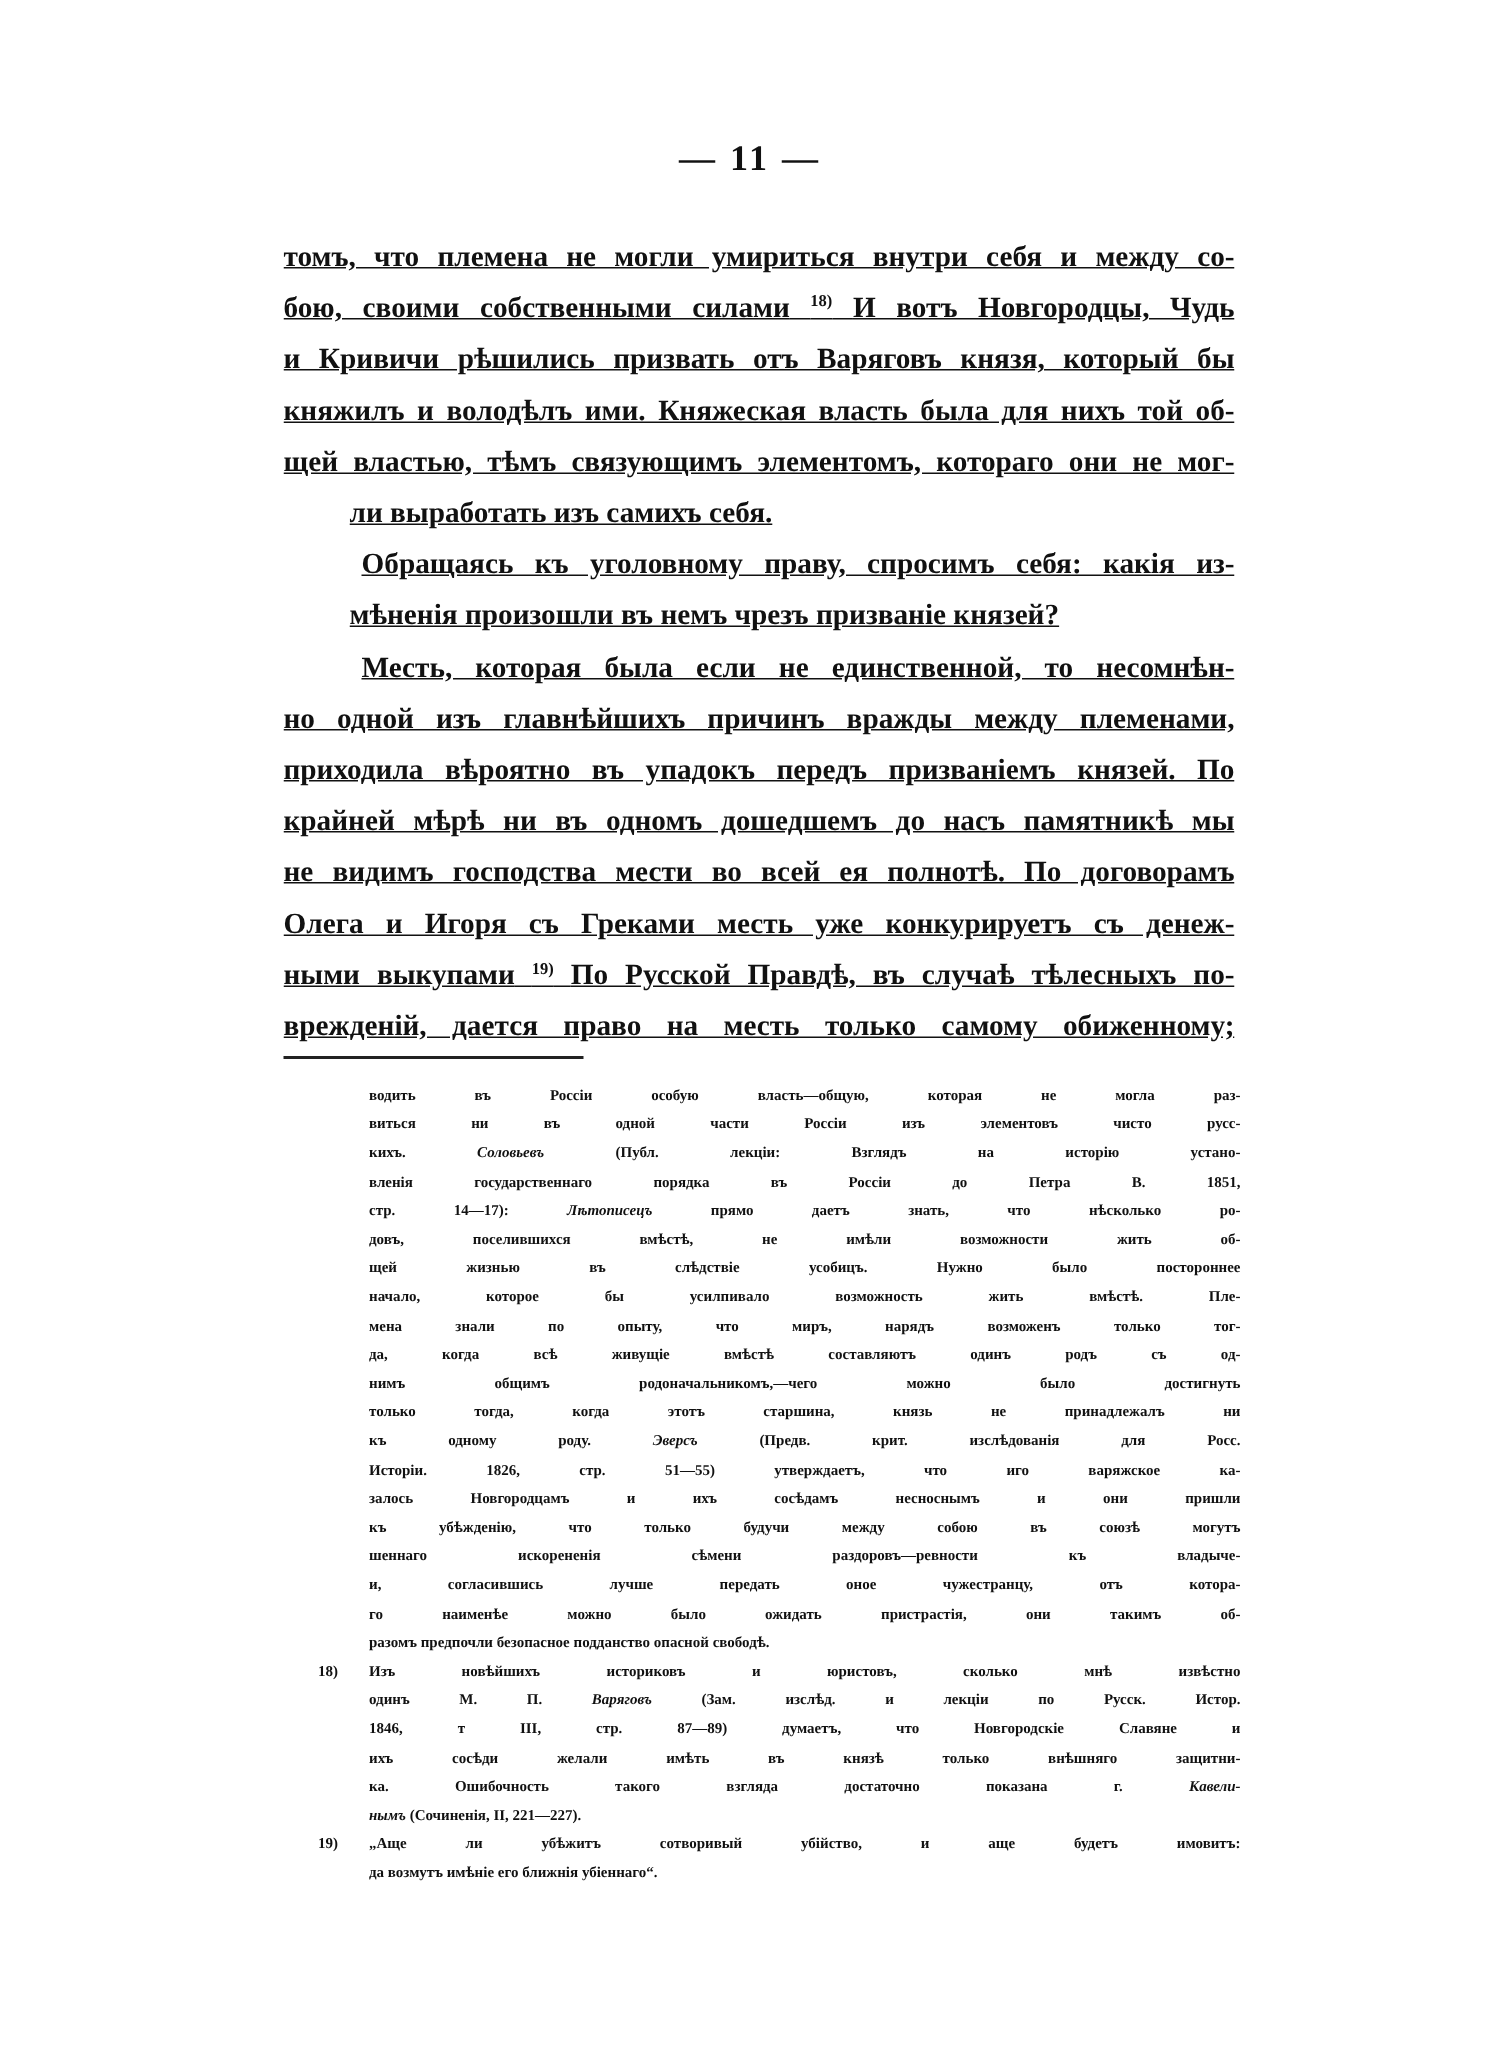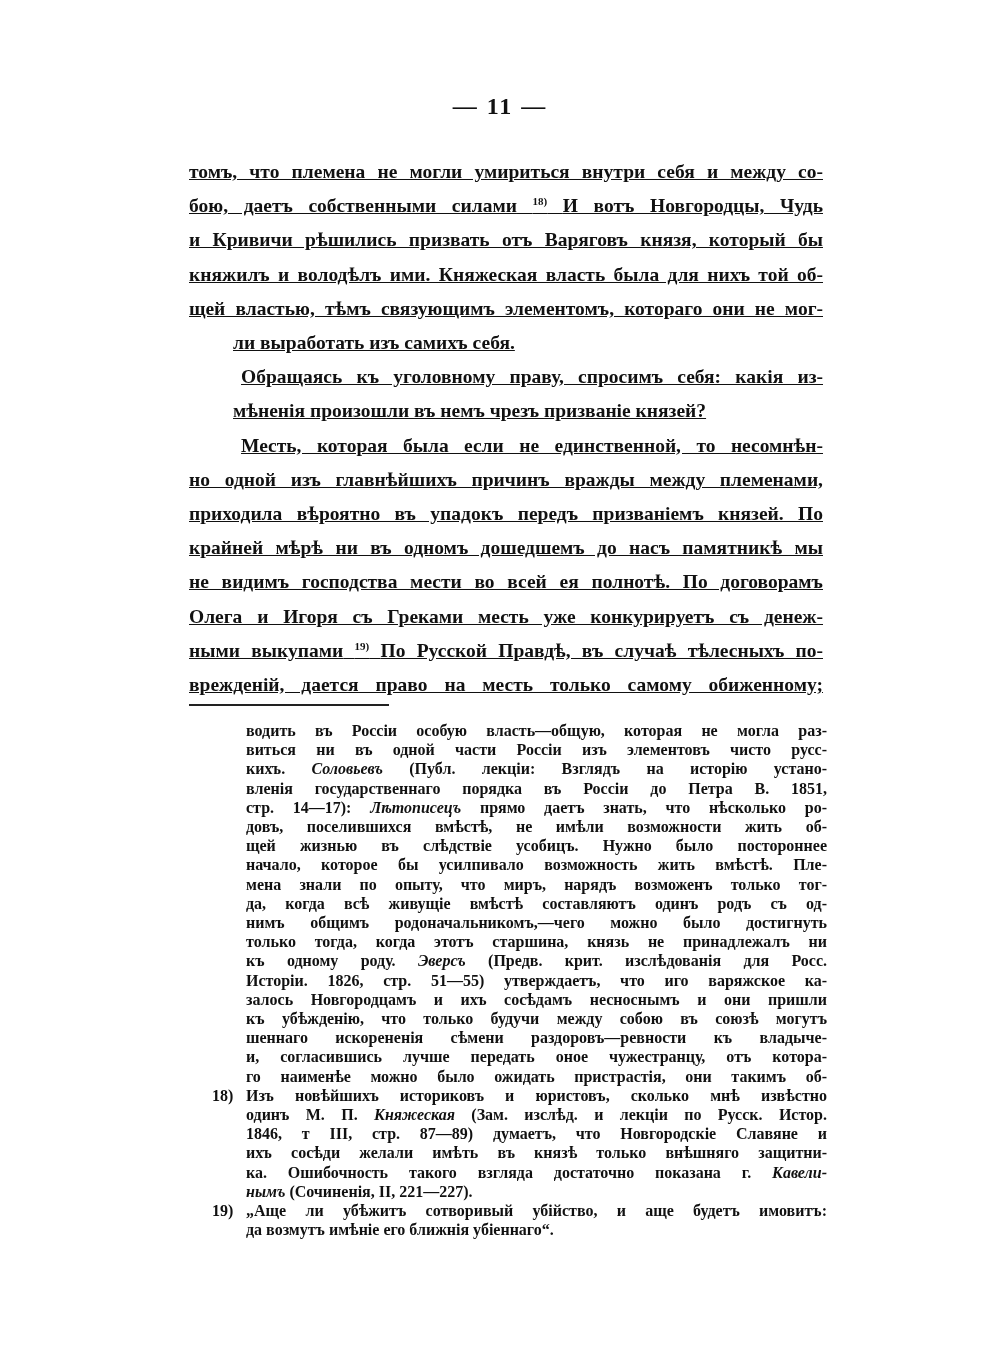--- a/index.html
+++ b/index.html
@@ -23,38 +23,38 @@
     .main-text .indent { padding-left: 52px; }
     .main-text .last { text-align-last: left; margin-left: 44px; }
     .line-wrap { display: flex; justify-content: space-between; }
     .separator {
       position: absolute; left: 189px; top: 704px; width: 200px; height: 2px;
       background: #222222;
     }
     .footnotes {
       position: absolute; left: 212px; top: 721px; width: 615px;
       font-family: "Liberation Serif", serif; font-weight: bold;
-      font-size: 16px; line-height: 19.2px;
+      font-size: 10px; line-height: 19.2px;
     }
     .fn-line { display: block; white-space: nowrap; text-align: justify; text-align-last: justify; padding-left: 34px; }
     .fn-line.last { text-align-last: left; }
     .fn-num { position: absolute; left: 0; font-weight: bold; }
     .fn-block { position: relative; }
     sup { font-size: 11px; vertical-align: 7px; line-height: 0; }
     i { }
   </style>
 </head>
 <body>
 
 <div class="page-number">— 11 —</div>
 
 <div class="main-text">
   <span class="line">томъ, что племена не могли умириться внутри себя и между со-</span>
   <span class="line line-wrap">
-    <span><span>бою, даетъ собственными силами</span> <sup>18)</sup></span>
+    <span><span>бою, своими собственными силами</span> <sup>18)</sup></span>
     <span>И вотъ Новгородцы, Чудь</span>
   </span>
   <span class="line">и Кривичи рѣшились призвать отъ Варяговъ князя, который бы</span>
   <span class="line">княжилъ и володѣлъ ими. Княжеская власть была для нихъ той об-</span>
   <span class="line">щей властью, тѣмъ связующимъ элементомъ, котораго они не мог-</span>
   <span class="line last">ли выработать изъ самихъ себя.</span>
   <span class="line indent">Обращаясь къ уголовному праву, спросимъ себя: какія из-</span>
   <span class="line last">мѣненія произошли въ немъ чрезъ призваніе князей?</span>
   <span class="line indent">Месть, которая была если не единственной, то несомнѣн-</span>
   <span class="line">но одной изъ главнѣйшихъ причинъ вражды между племенами,</span>
@@ -85,26 +85,27 @@
     <span class="fn-line">да, когда всѣ живущіе вмѣстѣ составляютъ одинъ родъ съ од-</span>
     <span class="fn-line">нимъ общимъ родоначальникомъ,—чего можно было достигнуть</span>
     <span class="fn-line">только тогда, когда этотъ старшина, князь не принадлежалъ ни</span>
     <span class="fn-line"><span>къ одному роду.</span> <i>Эверсъ</i> <span>(Предв. крит. изслѣдованія для Росс.</span></span>
     <span class="fn-line">Исторіи. 1826, стр. 51—55) утверждаетъ, что иго варяжское ка-</span>
     <span class="fn-line">залось Новгородцамъ и ихъ сосѣдамъ несноснымъ и они пришли</span>
     <span class="fn-line">къ убѣжденію, что только будучи между собою въ союзѣ могутъ</span>
     <span class="fn-line">шеннаго искорененія сѣмени раздоровъ—ревности къ владыче-</span>
     <span class="fn-line">и, согласившись лучше передать оное чужестранцу, отъ котора-</span>
     <span class="fn-line">го наименѣе можно было ожидать пристрастія, они такимъ об-</span>
+    <span class="fn-line last">разомъ предпочли безопасное подданство опасной свободѣ.</span>
   </div>
 
   <div class="fn-block">
     <span class="fn-num">18)</span>
     <span class="fn-line">Изъ новѣйшихъ историковъ и юристовъ, сколько мнѣ извѣстно</span>
-    <span class="fn-line"><span>одинъ М. П.</span> <i>Княжеская</i> <span>(Зам. изслѣд. и лекціи по Русск. Истор.</span></span>
+    <span class="fn-line"><span>одинъ М. П.</span> <i>Варяговъ</i> <span>(Зам. изслѣд. и лекціи по Русск. Истор.</span></span>
     <span class="fn-line">1846, т III, стр. 87—89) думаетъ, что Новгородскіе Славяне и</span>
     <span class="fn-line">ихъ сосѣди желали имѣть въ князѣ только внѣшняго защитни-</span>
     <span class="fn-line"><span>ка. Ошибочность такого взгляда достаточно показана г.</span> <i>Кавели-</i></span>
     <span class="fn-line last"><i>нымъ</i> <span>(Сочиненія, II, 221—227).</span></span>
   </div>
 
   <div class="fn-block">
     <span class="fn-num">19)</span>
     <span class="fn-line">„Аще ли убѣжитъ сотворивый убійство, и аще будетъ имовитъ:</span>
     <span class="fn-line last">да возмутъ имѣніе его ближнія убіеннаго“.</span>

